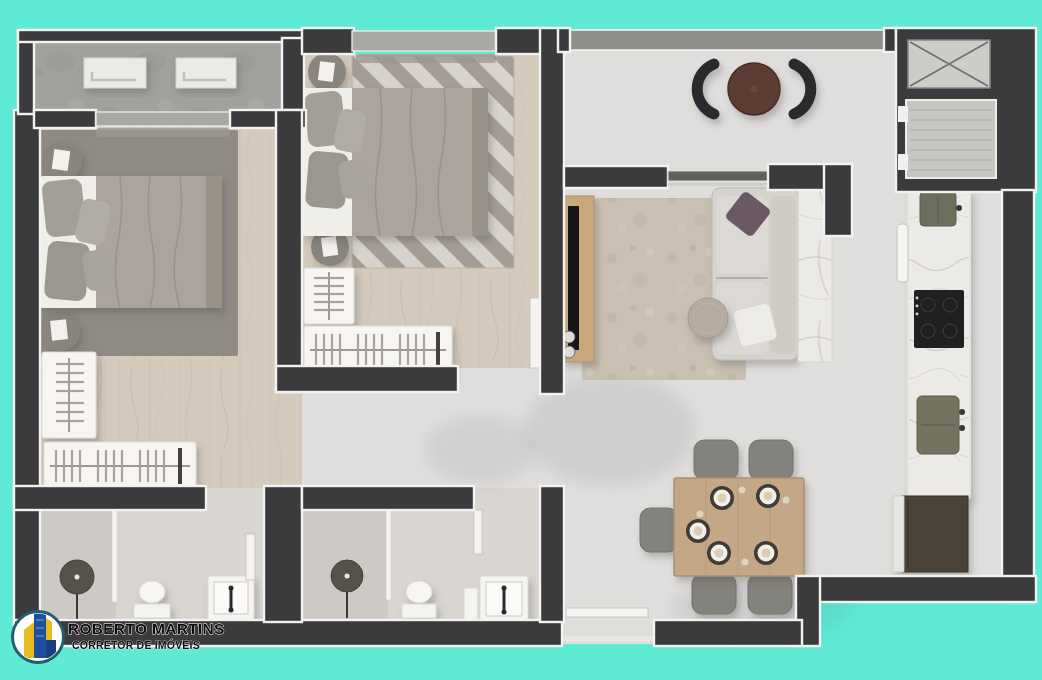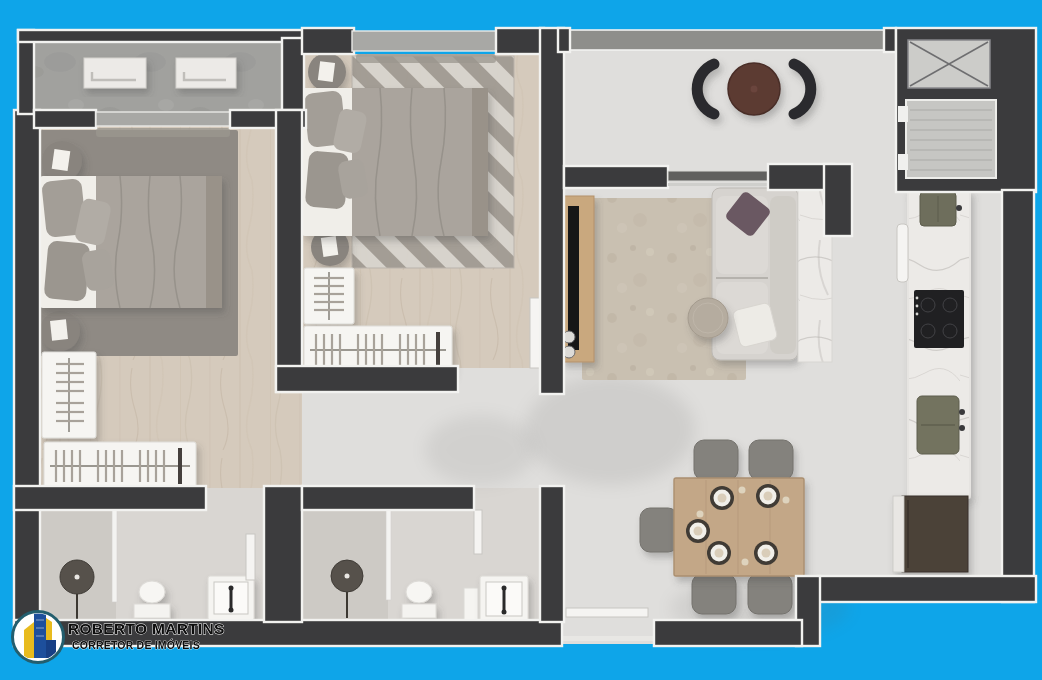--- a/index.html
+++ b/index.html
@@ -1,17 +1,17 @@
 <!DOCTYPE html>
 <html style="--c-wall: #3b3b3d; --c-trim: #f2f2f0; --c-parapet: #8e8e8b; --c-glass: #a8a8a5; --c-wood: #d5cabc; --c-hall: #dfdedc; --c-concrete: #a1a19e; --c-marble: #eceae7; --c-bath: #d9d6d2; --c-chevLight: #d8d4cd; --c-chevDark: #a19b93; --c-rugLiving: #c9c0b1; --c-rugBed: #8f8a84; --c-sofa: #d6d3cf; --c-chair: #84827d; --c-tableWood: #c3a787; --c-bistro: #5c3a33; --c-fridge: #4c4237; --c-logoRing: #235e6e; --c-logoBlue: #1d4f9c; --c-logoYellow: #e8bb1e; --c-ink: #0d0d0d;"><head>
 <meta charset="utf-8">
 <title>Floor Plan</title>
 <style>
   html,body{margin:0;padding:0;background:#ffffff;}
-  .stage{position:relative;width:1042px;height:680px;background:#0ea5e9;overflow:hidden;
+  .stage{position:relative;width:1042px;height:680px;background:#5eead4;overflow:hidden;
          font-family:"Liberation Sans",sans-serif;}
   svg{position:absolute;left:0;top:0;}
 
   
   .wall        {fill:var(--c-wall,#3b3b3d); stroke:var(--c-trim,#f2f2f0); stroke-width:2.4;}
   .wall-concrete{fill:var(--c-parapet,#8e8e8b); stroke:var(--c-trim,#f2f2f0); stroke-width:1.6;}
   .window      {fill:var(--c-glass,#a8a8a5); stroke:#e8e8e6; stroke-width:1.4;}
   .doorleaf    {fill:#f5f4f2; stroke:#c8c6c2; stroke-width:1;}
   .p-wood      {fill:var(--c-wood,#d5cabc);}
   .p-hall      {fill:var(--c-hall,#dfdedc);}

